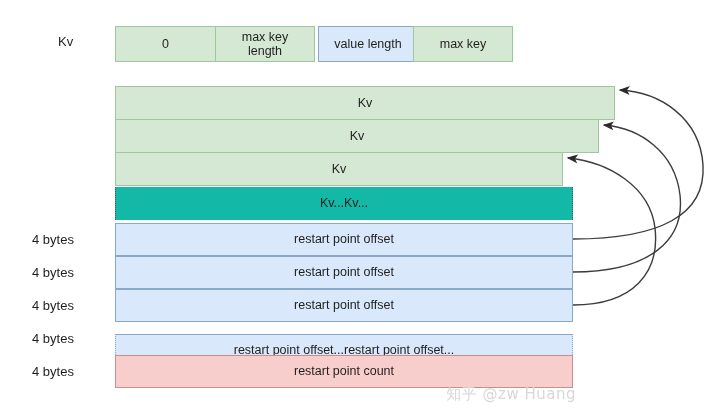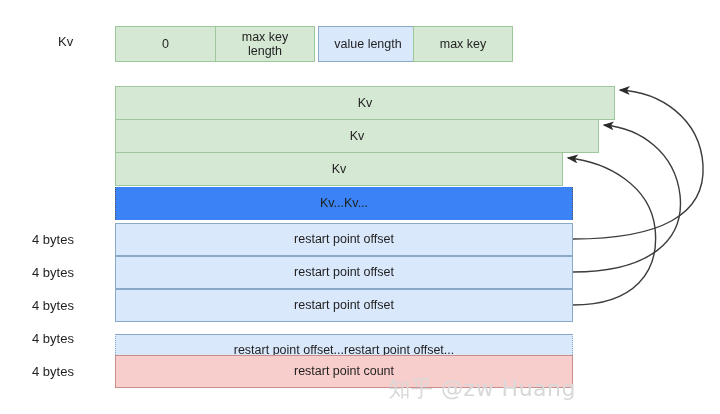--- a/index.html
+++ b/index.html
@@ -43,21 +43,21 @@
   }
   .blue {
     background: #dae8fc;
     border: 1px solid #8aa8c8;
   }
   .pink {
     background: #f8cecc;
     border: 1px solid #c98e8c;
   }
   .plain {
-    background: #3b82f6;
+    background: #14b8a6;
     border-left: 1px dotted #555;
     border-right: 1px dotted #555;
     border-top: none;
     border-bottom: none;
   }
   .dashed-sides {
     border-left: 1px dotted #8aa8c8;
     border-right: 1px dotted #8aa8c8;
   }
 
@@ -83,21 +83,21 @@
     width: 720px;
     height: 414px;
     pointer-events: none;
   }
 
   
   #watermark {
     position: absolute;
     right: 12px;
     bottom: 10px;
-    font-size: 22px;
+    font-size: 15px;
     color: #d8d8d8;
     letter-spacing: 0.5px;
     white-space: nowrap;
     font-family: "DejaVu Sans", sans-serif;
     user-select: none;
   }
 </style>
 </head>
 <body>
 

